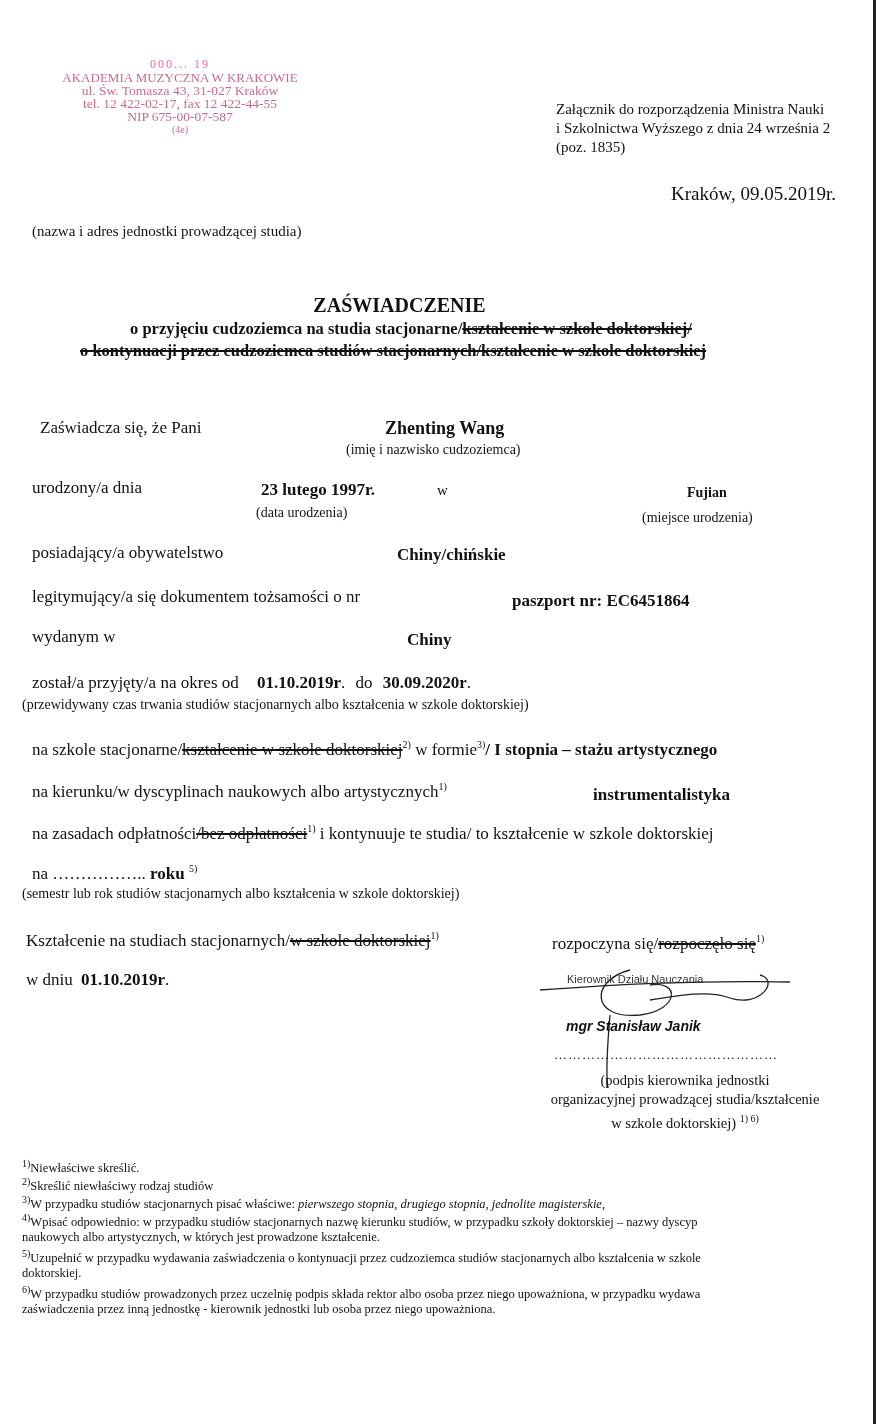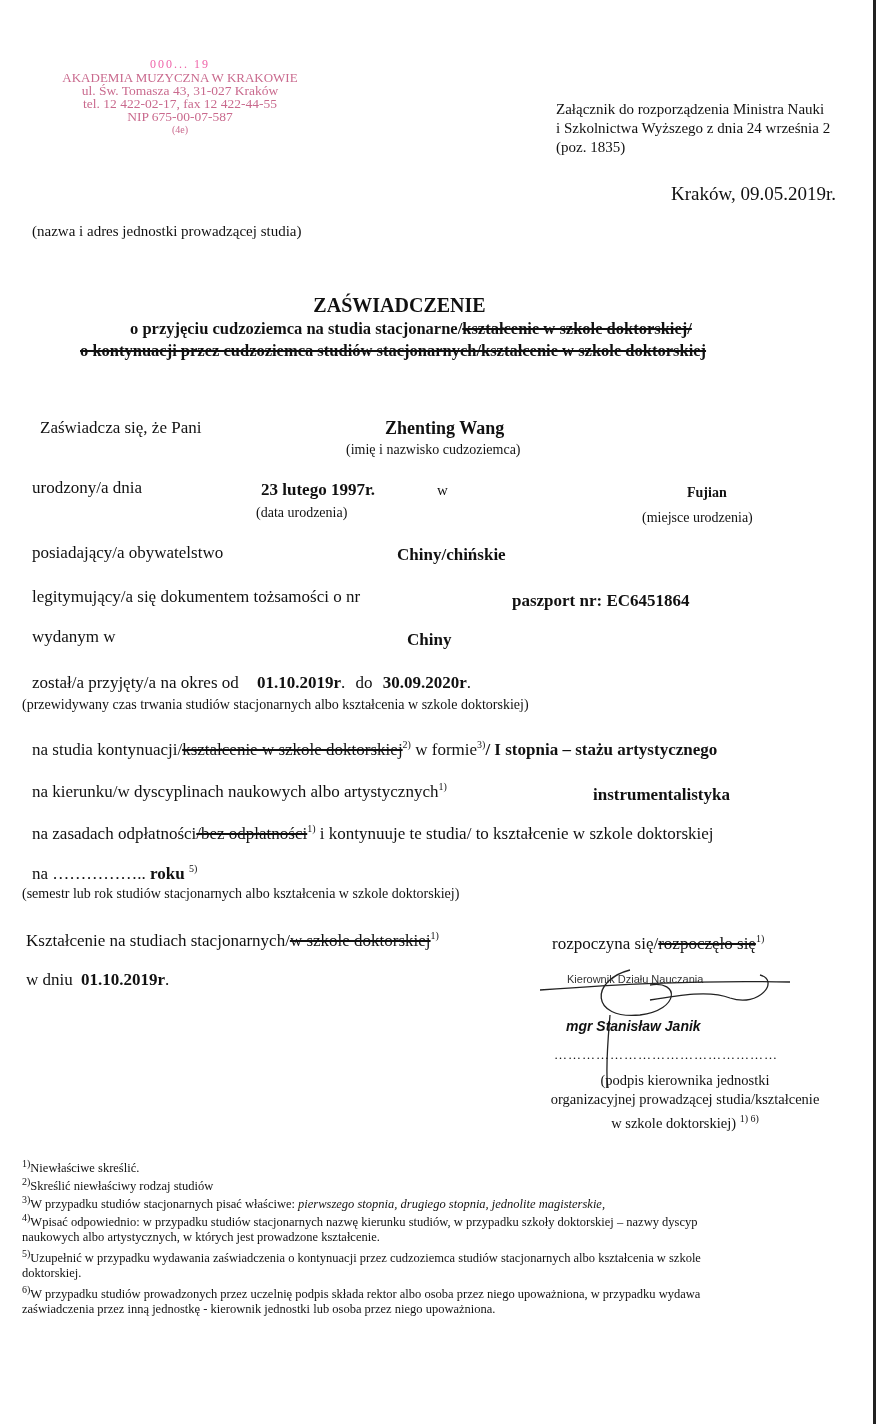--- a/index.html
+++ b/index.html
@@ -81,21 +81,21 @@
 
 <div class="abs lbl" style="left:32px;top:673px;">
   <span>został/a przyjęty/a na okres od</span>
   <span class="val" style="margin-left:14px;">01.10.2019r</span>.
   <span style="margin-left:6px;">do</span>
   <span class="val" style="margin-left:6px;">30.09.2020r</span>.
 </div>
 <div class="abs cap" style="left:22px;top:697px;">(przewidywany czas trwania studiów stacjonarnych albo kształcenia w szkole doktorskiej)</div>
 
 <div class="abs lbl" style="left:32px;top:739px;">
-  <span>na studia kontynuacji/</span><span class="strike">kształcenie w szkole doktorskiej</span><sup>2)</sup><span> w formie</span><sup>3)</sup><span class="val">/ I  stopnia – stażu artystycznego</span>
+  <span>na szkole stacjonarne/</span><span class="strike">kształcenie w szkole doktorskiej</span><sup>2)</sup><span> w formie</span><sup>3)</sup><span class="val">/ I  stopnia – stażu artystycznego</span>
 </div>
 
 <div class="abs lbl" style="left:32px;top:781px;">
   <span>na kierunku/w dyscyplinach naukowych albo artystycznych</span><sup>1)</sup>
 </div>
 <div class="abs val" style="left:593px;top:785px;">instrumentalistyka</div>
 
 <div class="abs lbl" style="left:32px;top:823px;">
   <span>na zasadach odpłatności</span><span class="strike">/bez odpłatności</span><sup>1)</sup><span>  i kontynuuje te studia/ to kształcenie w szkole doktorskiej</span>
 </div>

